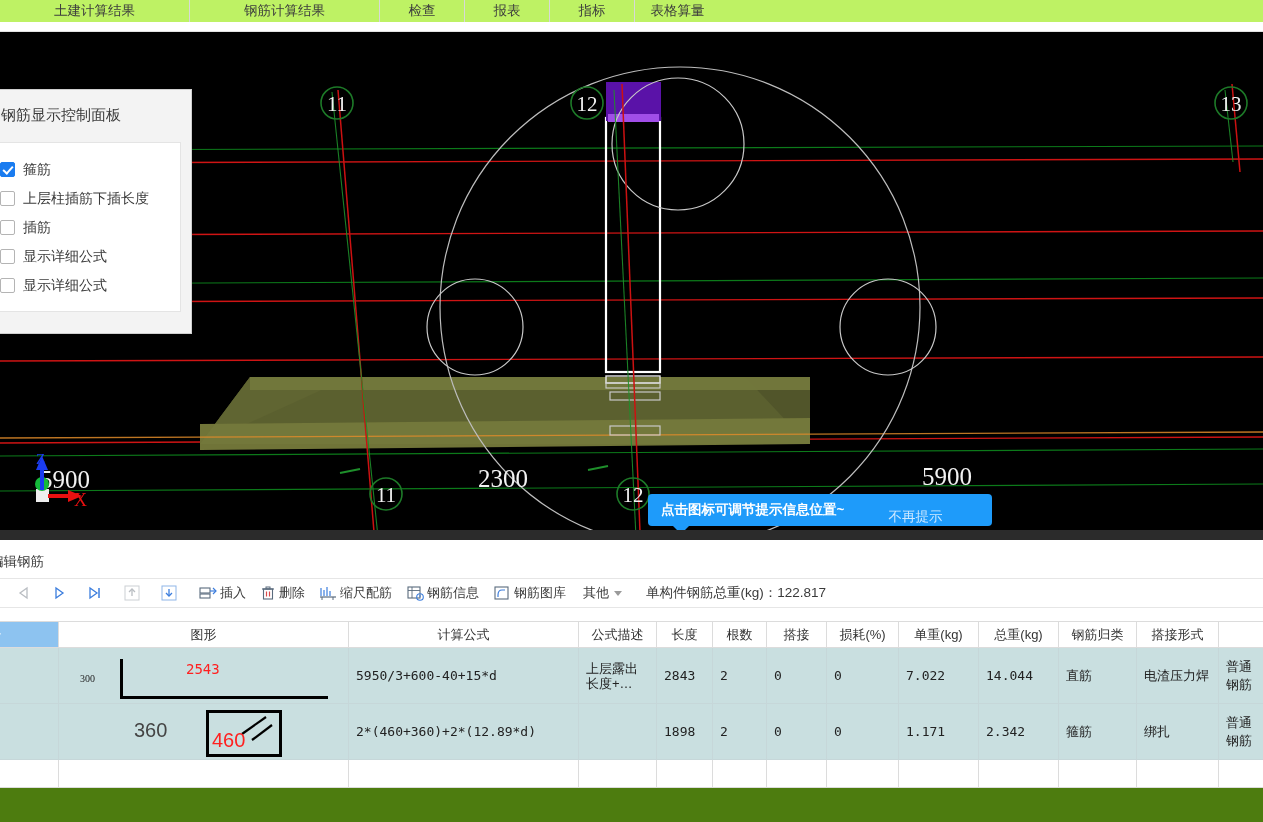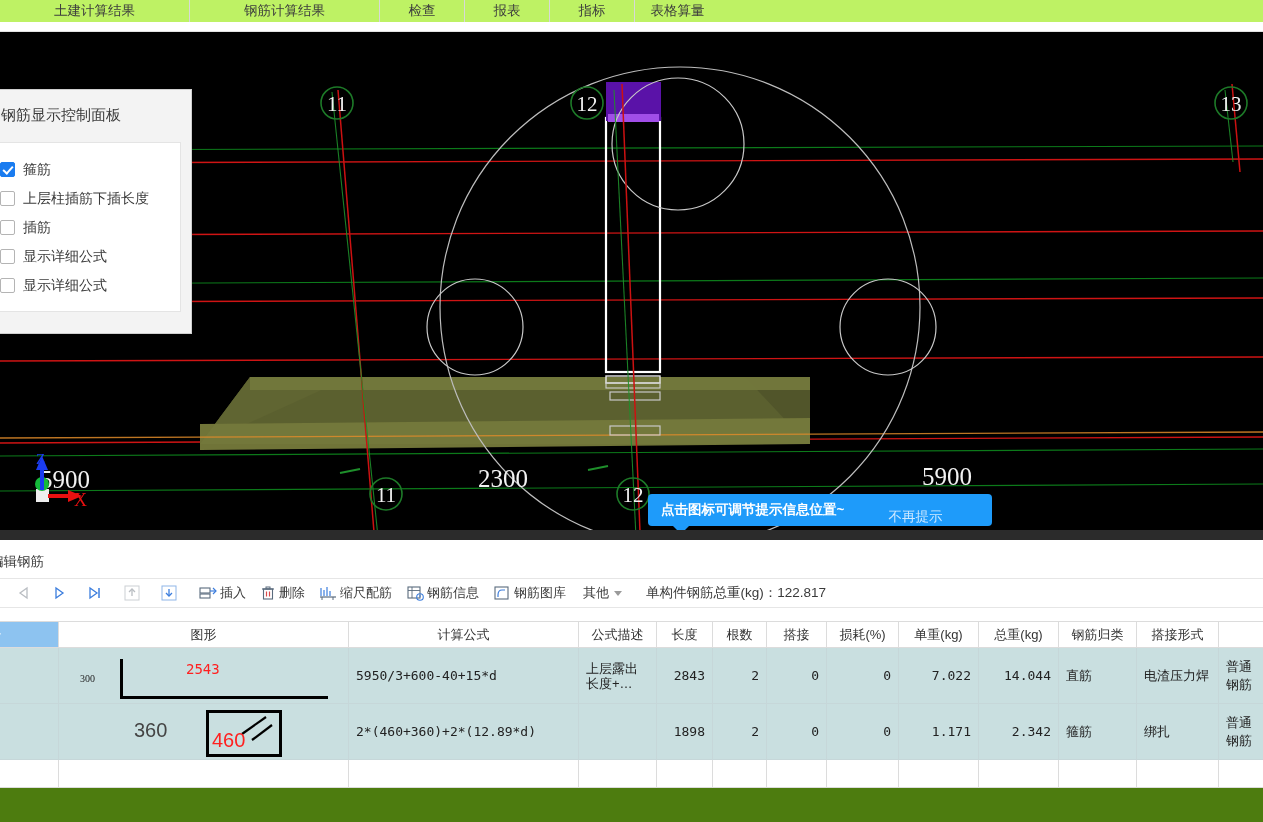--- a/index.html
+++ b/index.html
@@ -145,21 +145,21 @@
     font-weight:normal;font-size:13px;color:#333;text-align:center;
     box-sizing:border-box;
   }
   table.grid th.sel{background:#8dc3f0;color:#fff;}
   table.grid td{
     border:1px solid #c6d7d9;background:#c9dfe0;
     font-size:13px;color:#222;box-sizing:border-box;
     padding:0 7px;height:56px;vertical-align:middle;
   }
   table.grid tr.blank td{height:28px;background:#fff;border-color:#dcdcdc;}
-  .cell-num{text-align:right;font-family:"DejaVu Sans Mono","Liberation Mono",monospace;font-size:12.5px;}
+  .cell-num{text-align:left;font-family:"DejaVu Sans Mono","Liberation Mono",monospace;font-size:12.5px;}
   .cell-formula{font-family:"DejaVu Sans Mono","Liberation Mono",monospace;font-size:12.5px;}
   .cell-desc{font-size:12.5px;line-height:15px;}
 
   
   .shape1{position:relative;height:50px;}
   .shape1 .s-300{
     position:absolute;left:14px;top:22px;
     font-family:Liberation Serif, serif;font-size:10px;color:#222;
   }
   .shape1 .s-vert{position:absolute;left:54px;top:8px;width:3px;height:40px;background:#000;}

